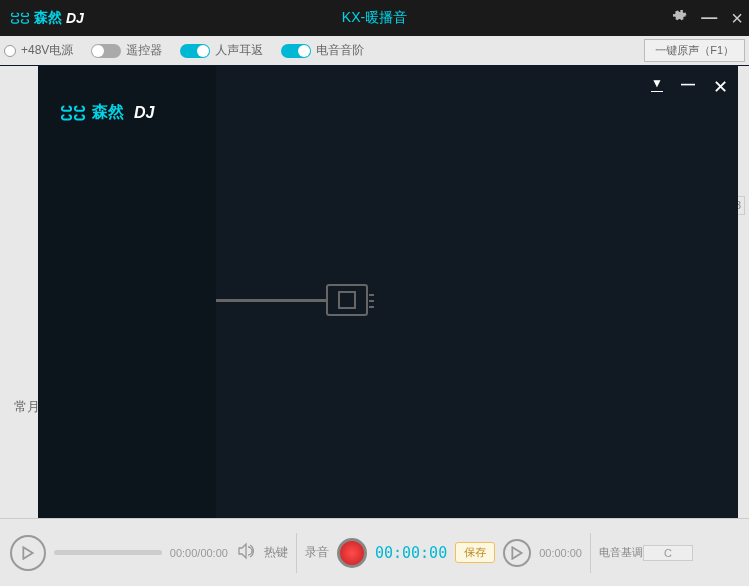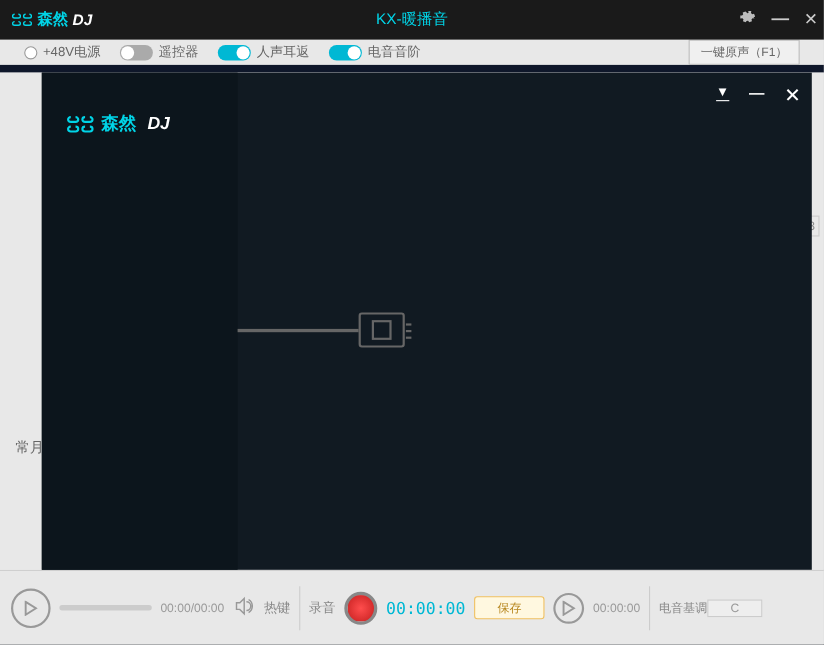--- a/index.html
+++ b/index.html
@@ -8,21 +8,21 @@
 
 .titlebar { height: 36px; background: #1a1a1a; display: flex; align-items: center; position: relative; }
 .app-logo { display: flex; align-items: center; gap: 4px; margin-left: 10px; color: #00d4e7; font-weight: bold; font-size: 14px; }
 .app-logo svg { width: 20px; height: 14px; }
 .title { position: absolute; left: 50%; transform: translateX(-50%); color: #00d4e7; font-size: 14px; }
 .win-controls { position: absolute; right: 6px; display: flex; align-items: center; gap: 14px; }
 .win-controls span { color: #ccc; cursor: pointer; font-size: 16px; }
 .gear-icon svg { width: 16px; height: 16px; }
 
 
-.toolbar { height: 30px; background: #e8e8e8; border-bottom: 7px solid #0f172a; display: flex; align-items: center; padding: 0 22px; gap: 18px; }
+.toolbar { height: 30px; background: #e8e8e8; border-bottom: 1px solid #0f172a; display: flex; align-items: center; padding: 0 4px; gap: 18px; }
 .tb-item { display: flex; align-items: center; gap: 5px; color: #666; font-size: 12px; }
 .radio { width: 12px; height: 12px; border-radius: 50%; border: 1px solid #999; background: #fff; }
 .toggle { width: 30px; height: 14px; border-radius: 7px; position: relative; }
 .toggle.off { background: #aaa; }
 .toggle.on { background: #00b8d4; }
 .toggle::after { content: ""; position: absolute; width: 12px; height: 12px; border-radius: 50%; background: #fff; top: 1px; }
 .toggle.off::after { left: 1px; }
 .toggle.on::after { right: 1px; }
 .spacer { flex: 1; }
 .cs-phone { color: #777; font-size: 11px; }
@@ -54,21 +54,21 @@
 .play-btn svg { width: 14px; height: 14px; }
 .play-btn.sm { width: 28px; height: 28px; }
 .progress { flex: 1; height: 5px; background: #ccc; border-radius: 3px; }
 .time { color: #999; font-size: 11px; }
 .speaker svg { width: 20px; height: 20px; }
 .hotkey { color: #888; font-size: 12px; }
 .divider { width: 1px; height: 40px; background: #ccc; }
 .rec-label { color: #888; font-size: 12px; }
 .record-btn { width: 30px; height: 30px; border-radius: 50%; background: radial-gradient(circle,#ff4d4d,#c41e1e); border: 3px solid #888; cursor: pointer; }
 .rec-time { color: #00b8d4; font-size: 15px; font-family: monospace; }
-.save-btn { padding: 2px 20px; border: 1px solid #f0c060; background: #fff8e0; color: #b88820; border-radius: 3px; cursor: pointer; font-size: 11px; }
+.save-btn { padding: 2px 8px; border: 1px solid #f0c060; background: #fff8e0; color: #b88820; border-radius: 3px; cursor: pointer; font-size: 11px; }
 .tone-col { width: 140px; display: flex; flex-direction: column; gap: 6px; }
 .tone-row { display: flex; align-items: center; gap: 0; font-size: 11px; color: #888; }
 .tone-select { border: 1px solid #ccc; background: #eee; padding: 1px 20px; color: #999; font-size: 11px; }
 .radio-sm { width: 10px; height: 10px; border-radius: 50%; border: 2px solid #bbb; }
 .x3 { position: absolute; right: 4px; top: 130px; color: #888; font-size: 11px; border: 1px solid #ccc; padding: 1px 3px; }
 </style>
 </head>
 <body>
 
 <div class="titlebar">

